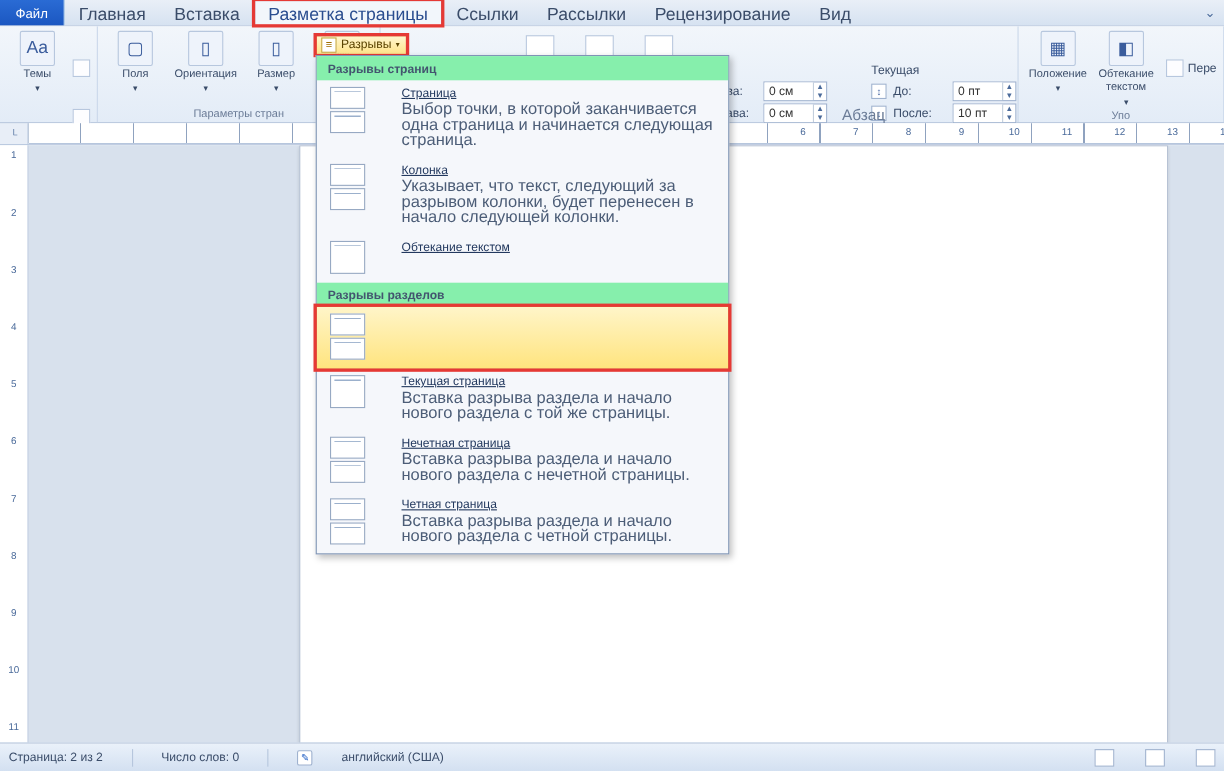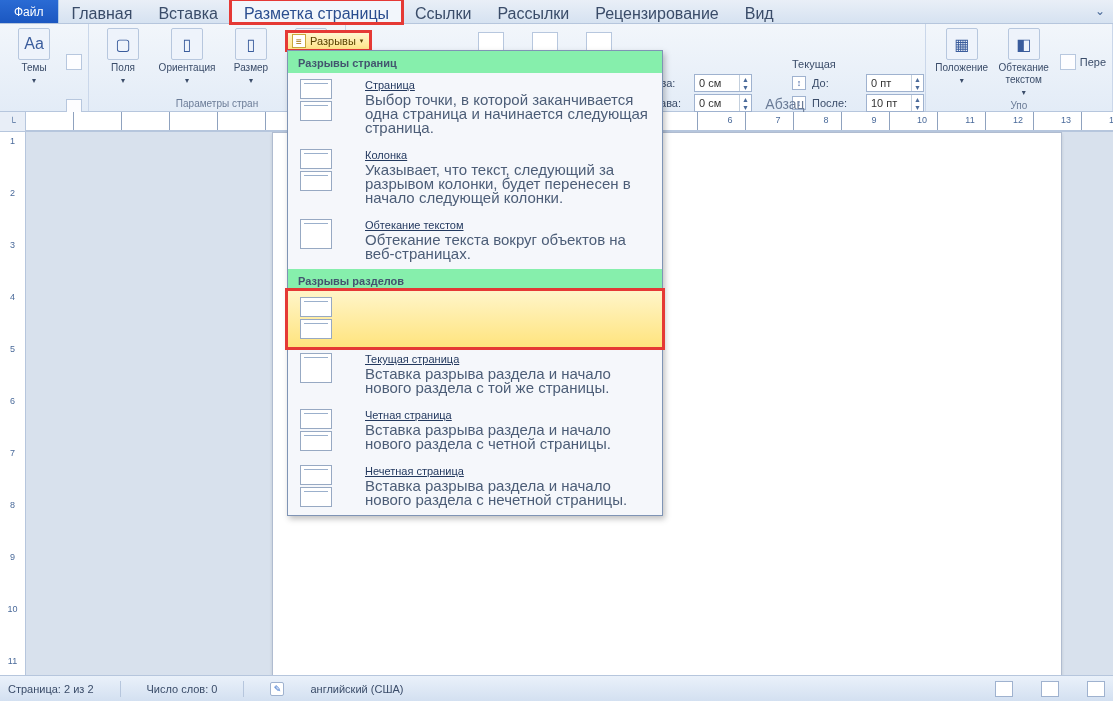--- a/index.html
+++ b/index.html
@@ -401,21 +401,20 @@
         <div class="ttl">Колонка</div>
         <div class="desc">Указывает, что текст, следующий за разрывом колонки, будет перенесен в начало следующей колонки.</div>
       </div>
     </div>
     <div class="item">
       <div class="thumb">
           <div class="pg" style="height:30px"></div>
         </div>
       <div class="txt">
         <div class="ttl">Обтекание текстом</div>
-        <div class="desc">Обтекание текста вокруг объектов на веб-страницах.</div>
       </div>
     </div>
 
     <div class="sechdr">Разрывы разделов</div>
 
     <div class="item hover hl-red-item">
       <div class="thumb">
           <div class="pg"></div>
           <div class="pg"></div>
         </div>
@@ -428,32 +427,32 @@
         <div class="ttl">Текущая страница</div>
         <div class="desc">Вставка разрыва раздела и начало нового раздела с той же страницы.</div>
       </div>
     </div>
     <div class="item">
       <div class="thumb">
           <div class="pg"></div>
           <div class="pg"></div>
         </div>
       <div class="txt">
+        <div class="ttl">Нечетная страница</div>
+        <div class="desc">Вставка разрыва раздела и начало нового раздела с нечетной страницы.</div>
+      </div>
+    </div>
+    <div class="item">
+      <div class="thumb">
+          <div class="pg"></div>
+          <div class="pg"></div>
+        </div>
+      <div class="txt">
         <div class="ttl">Четная страница</div>
         <div class="desc">Вставка разрыва раздела и начало нового раздела с четной страницы.</div>
-      </div>
-    </div>
-    <div class="item">
-      <div class="thumb">
-          <div class="pg"></div>
-          <div class="pg"></div>
-        </div>
-      <div class="txt">
-        <div class="ttl">Нечетная страница</div>
-        <div class="desc">Вставка разрыва раздела и начало нового раздела с нечетной страницы.</div>
       </div>
     </div>
   </div>
 </div>
 
 <div class="ruler-row">
   <div class="ruler-corner">└</div>
   <div class="hruler">
     <div class="ticks"></div>
     <div class="nums" id="hruler-nums" style="margin-left:632px">

